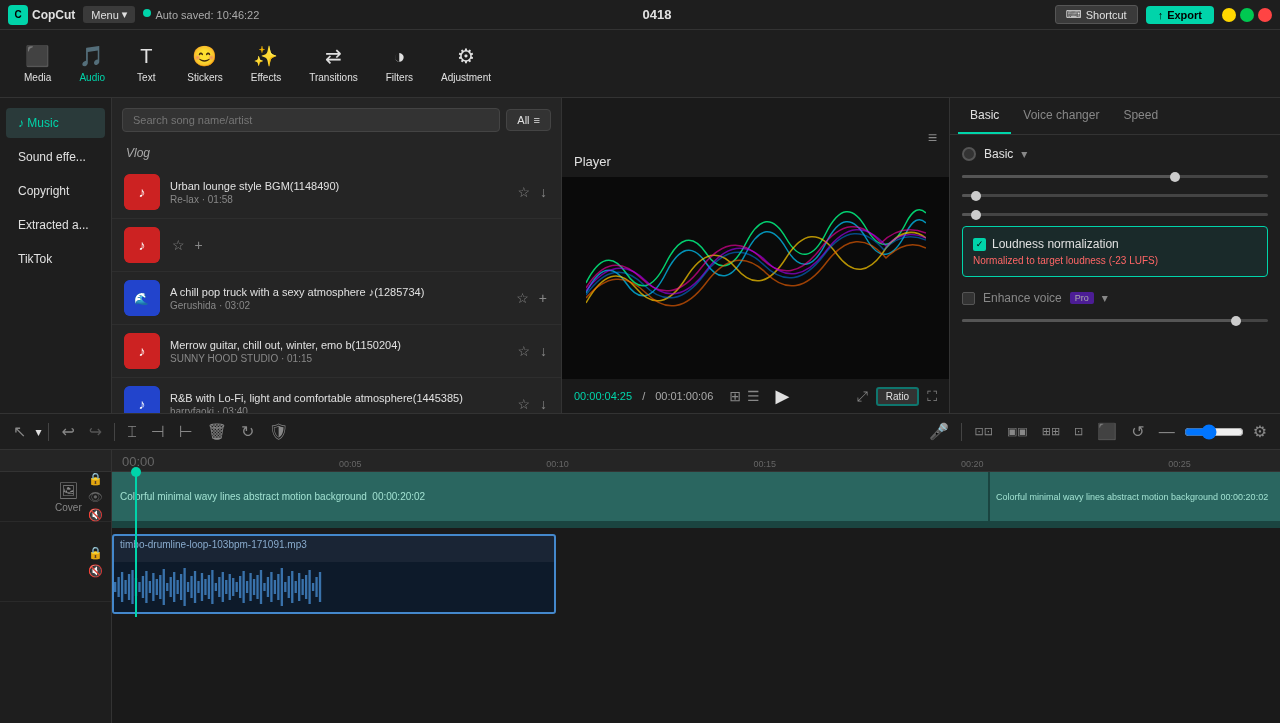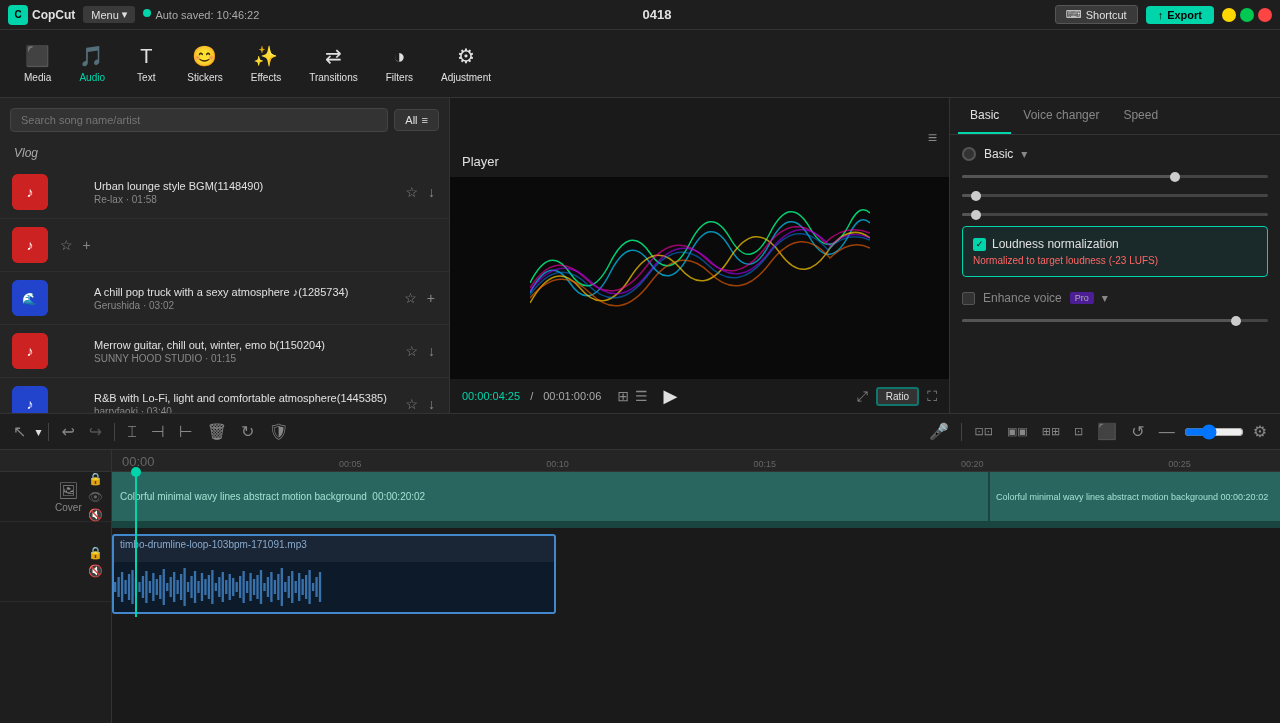--- a/index.html
+++ b/index.html
@@ -40,21 +40,21 @@
 
     
     .music-panel { width: 450px; background: #252525; border-right: 1px solid #333; display: flex; flex-direction: column; flex-shrink: 0; }
     .music-search { padding: 10px; display: flex; gap: 6px; align-items: center; }
     .search-input { flex: 1; background: #333; border: 1px solid #444; border-radius: 4px; padding: 5px 10px; color: #e0e0e0; font-size: 11px; }
     .all-btn { background: #333; border: 1px solid #444; color: #e0e0e0; padding: 4px 10px; border-radius: 4px; cursor: pointer; font-size: 11px; display: flex; align-items: flex-start; gap: 4px; }
     .section-label { padding: 4px 14px 6px; font-size: 12px; color: #aaa; font-style: italic; }
     .music-item { display: flex; align-items: center; padding: 8px 12px; gap: 10px; cursor: pointer; border-bottom: 1px solid #2e2e2e; }
     .music-thumb { width: 36px; height: 36px; border-radius: 6px; background: #444; flex-shrink: 0; display: flex; align-items: center; justify-content: center; overflow: hidden; }
     .music-thumb-red { background: #cc2222; }
-    .music-info { flex: 1; overflow: hidden; margin-left: 36px; }
+    .music-info { flex: 1; overflow: hidden; }
     .music-title { font-size: 11px; color: #e0e0e0; white-space: nowrap; overflow: hidden; text-overflow: ellipsis; }
     .music-sub { font-size: 10px; color: #888; margin-top: 2px; }
     .music-actions { display: flex; gap: 6px; }
     .music-action-btn { background: none; border: none; color: #888; cursor: pointer; font-size: 14px; padding: 2px; }
 
     
     .player-panel { flex: 1; background: #1a1a1a; display: flex; flex-direction: column; border-right: 1px solid #333; }
     .player-header { display: flex; align-items: center; justify-content: space-between; padding: 8px 12px; }
     .player-title { font-size: 13px; color: #e0e0e0; margin-top: 48px; }
     .player-menu-btn { background: none; border: none; color: #888; cursor: pointer; font-size: 16px; }
@@ -172,20 +172,27 @@
     <span class="tool-label">Filters</span>
   </div>
   <div class="tool-item">
     <span class="tool-icon">⚙</span>
     <span class="tool-label">Adjustment</span>
   </div>
 </div>
 
 <div class="main-content">
 
+  <div class="left-panel">
+    <div class="left-panel-item active">♪ Music</div>
+    <div class="left-panel-item">Sound effe...</div>
+    <div class="left-panel-item">Copyright</div>
+    <div class="left-panel-item">Extracted a...</div>
+    <div class="left-panel-item">TikTok</div>
+  </div>
 
   <div class="music-panel">
     <div class="music-search">
       <input class="search-input" type="text" placeholder="Search song name/artist" style="">
       <button class="all-btn">
         <span>All</span> ≡
       </button>
     </div>
     <div class="section-label">Vlog</div>
 

